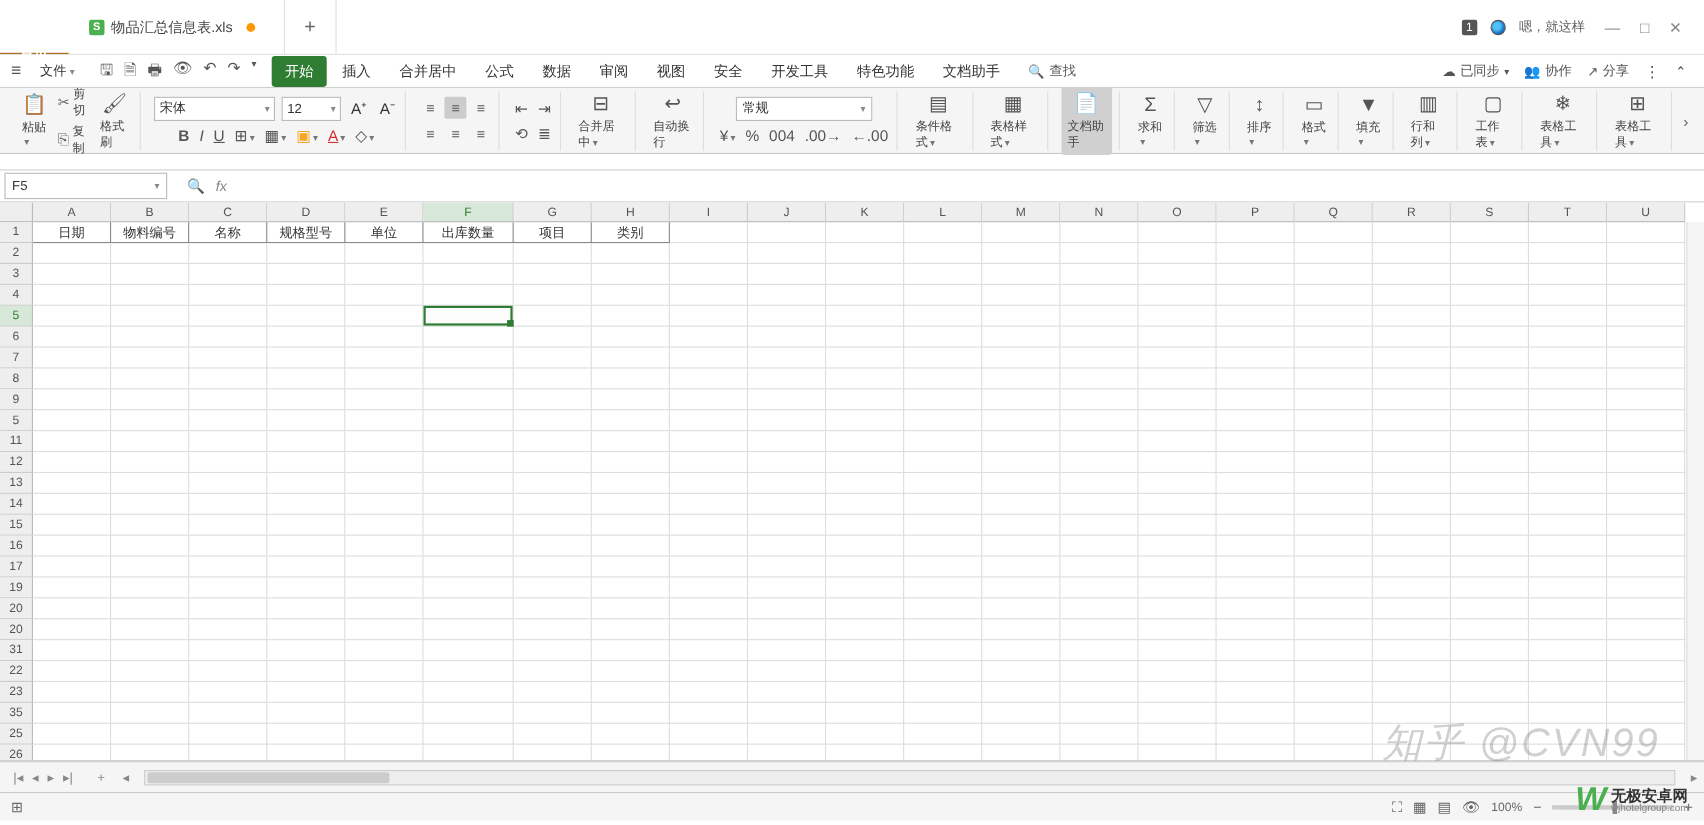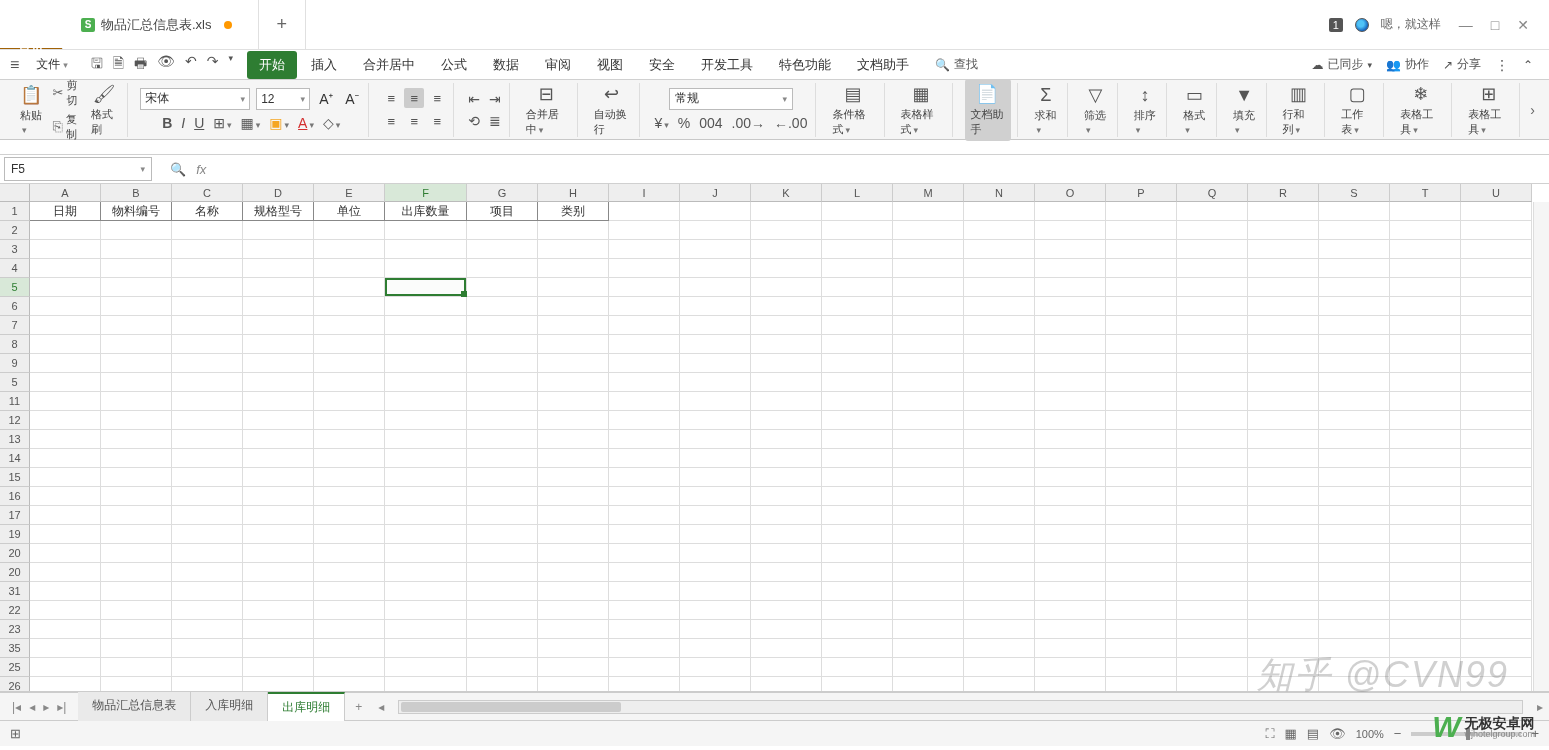--- a/index.html
+++ b/index.html
@@ -1025,25 +1025,20 @@
   <div class="vscroll"></div>
 </div>
 
 <div class="sheetbar">
   <div class="sheet-nav">
     <span>|◂</span>
     <span>◂</span>
     <span>▸</span>
     <span>▸|</span>
   </div>
-  <div class="sheet-tabs" id="sheettabs">
-      <div class="sheet-tab">物品汇总信息表</div>
-      <div class="sheet-tab">入库明细</div>
-      <div class="sheet-tab active">出库明细</div>
-    </div>
   <div class="sheet-add">+</div>
   <span class="sb-arrow">◂</span>
   <div class="hscroll">
       <div class="hthumb"></div>
     </div>
   <span class="sb-arrow">▸</span>
 </div>
 
 <div class="statusbar">
   <div class="sb-left">

